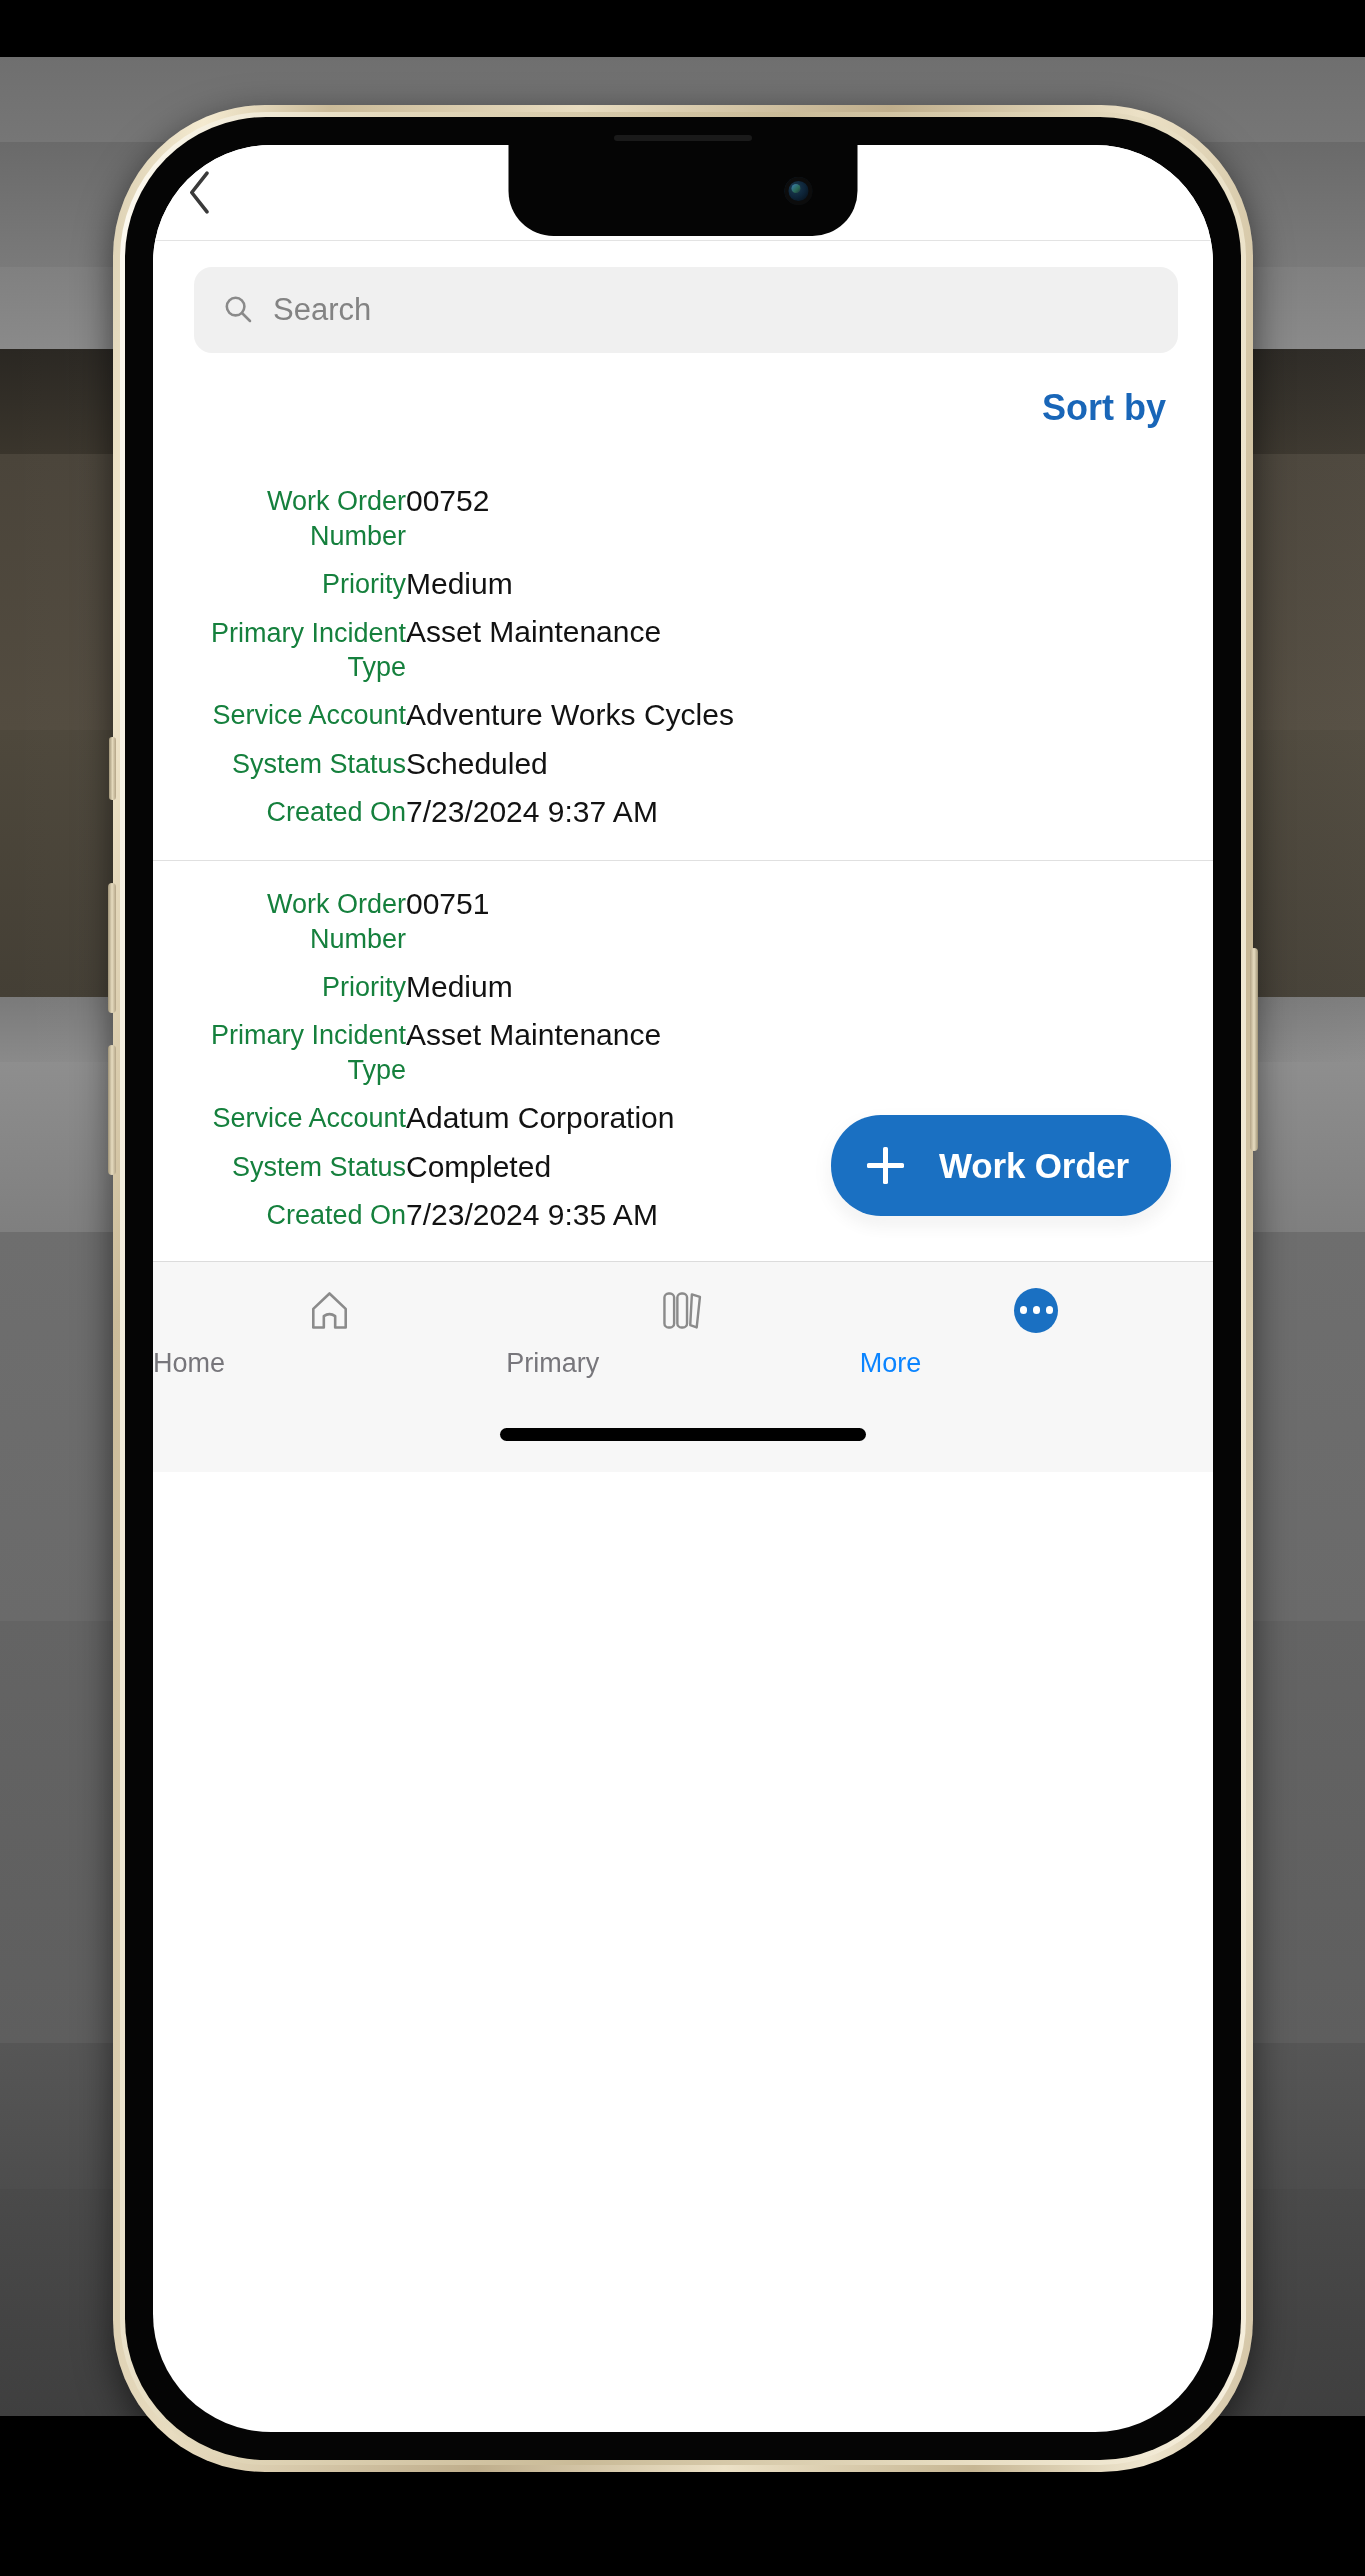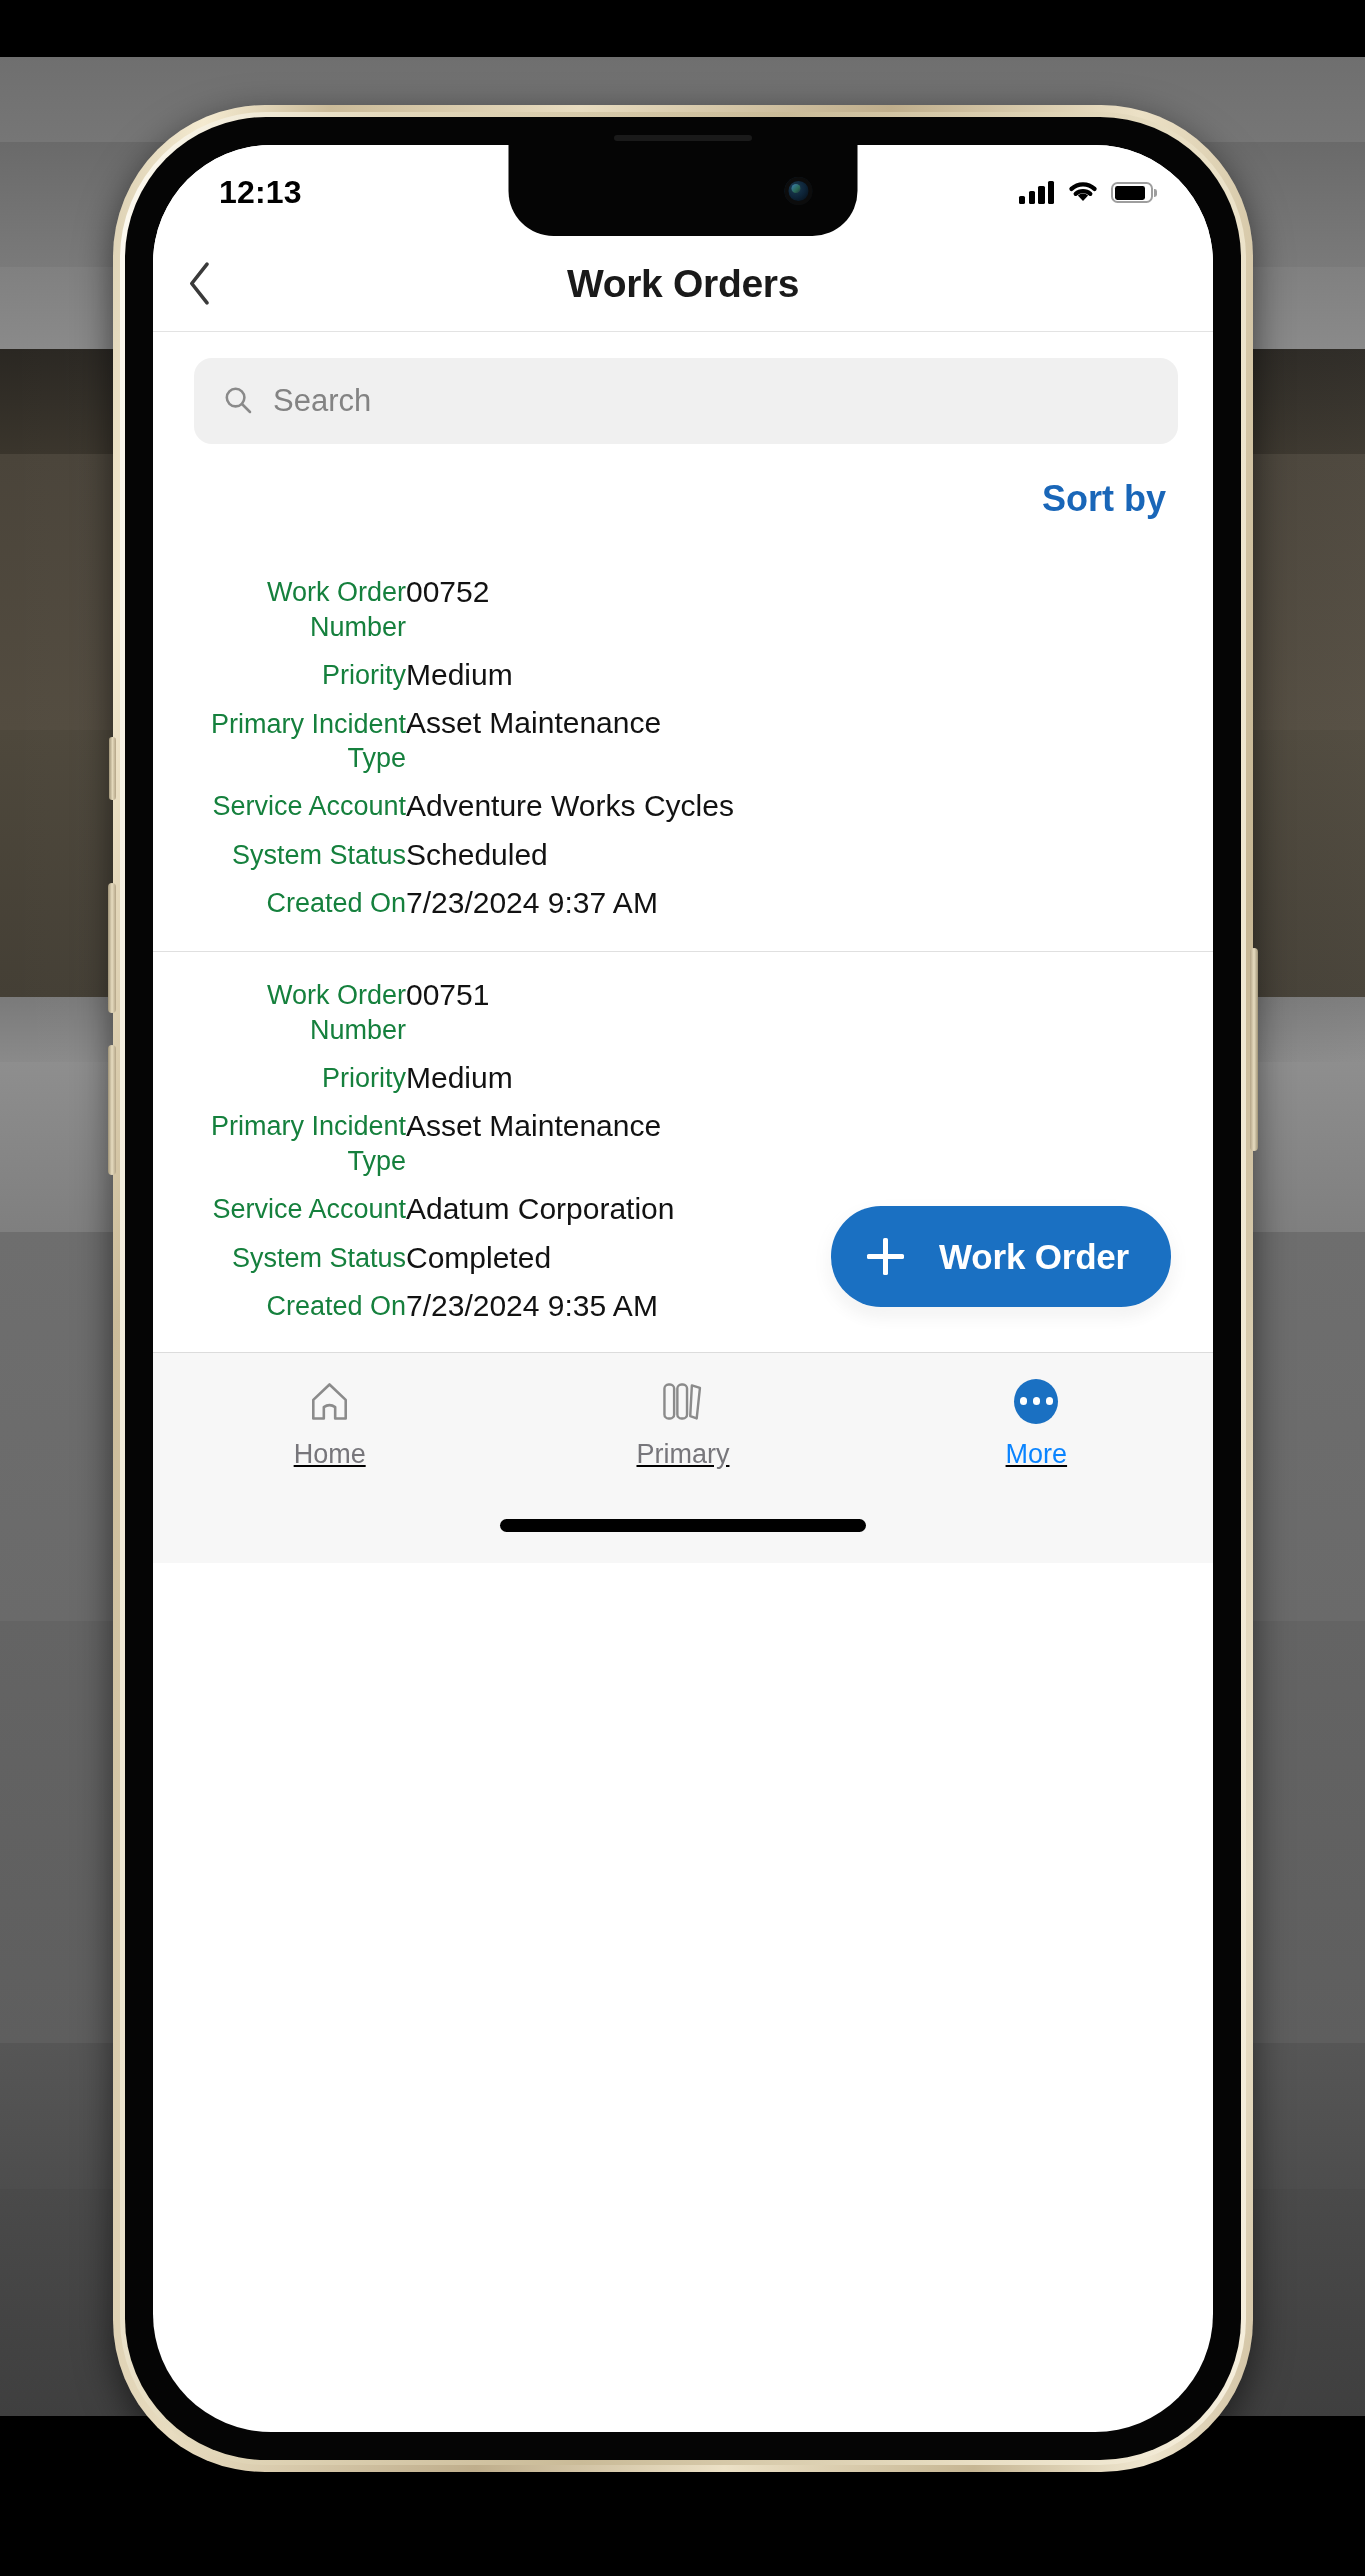--- a/index.html
+++ b/index.html
@@ -298,23 +298,21 @@
     height: 141px;
     background: #f7f7f7;
     border-top: 1.6px solid #dcdcdc;
     display: flex;
     align-items: center;
   }
   .tab {
     flex: 1;
     display: flex;
     flex-direction: column;
-    align-items: center;
     gap: 13px;
-    text-decoration: underline;
   }
   .tab-icon { height: 49px; display: flex; align-items: center; justify-content: center; }
   .tab-label { font-size: 27px; color: #77767b; }
   .tab.active .tab-label { color: #0a84ff; }
 
   .more-circle {
     width: 44px; height: 45px; border-radius: 50%;
     background: #1a70c2;
     display: flex; align-items: center; justify-content: center;
     gap: 5.7px;
@@ -351,41 +349,20 @@
   <div class="btn-power"></div>
   <div class="phone-bezel">
     <div class="speaker-slot"></div>
 
     <div class="screen">
 
       <div class="notch">
         <div class="notch-cam"></div>
       </div>
 
-      <div class="statusbar">
-        <div class="status-time">12:13</div>
-        <div class="status-icons">
-          <span class="sig">
-              <i></i>
-              <i></i>
-              <i></i>
-              <i></i>
-            </span>
-          <span>
-            <svg width="34" height="24" viewBox="0 0 42 30">
-              <path d="M21 27.5 L14.6 20.6 A9.4 9.4 0 0 1 27.4 20.6 Z" fill="#000"></path>
-              <path d="M6.6 12.4 A21 21 0 0 1 35.4 12.4" fill="none" stroke="#000" stroke-width="5.4" stroke-linecap="round"></path>
-              <path d="M11.8 18.6 A14 14 0 0 1 30.2 18.6" fill="none" stroke="#000" stroke-width="5.2" stroke-linecap="round"></path>
-            </svg>
-          </span>
-          <span class="batt">
-              <span></span>
-            </span>
-        </div>
-      </div>
 
       <div class="navbar">
         <div class="nav-back">
           <span>
             <svg width="27.6" height="45" viewBox="0 0 34 56">
               <path d="M26 4 L7 28 L26 52" fill="none" stroke="#3a3a3a" stroke-width="4.5" stroke-linecap="round" stroke-linejoin="round"></path>
             </svg>
           </span>
         </div>
         <div class="nav-title">Work Orders</div>

